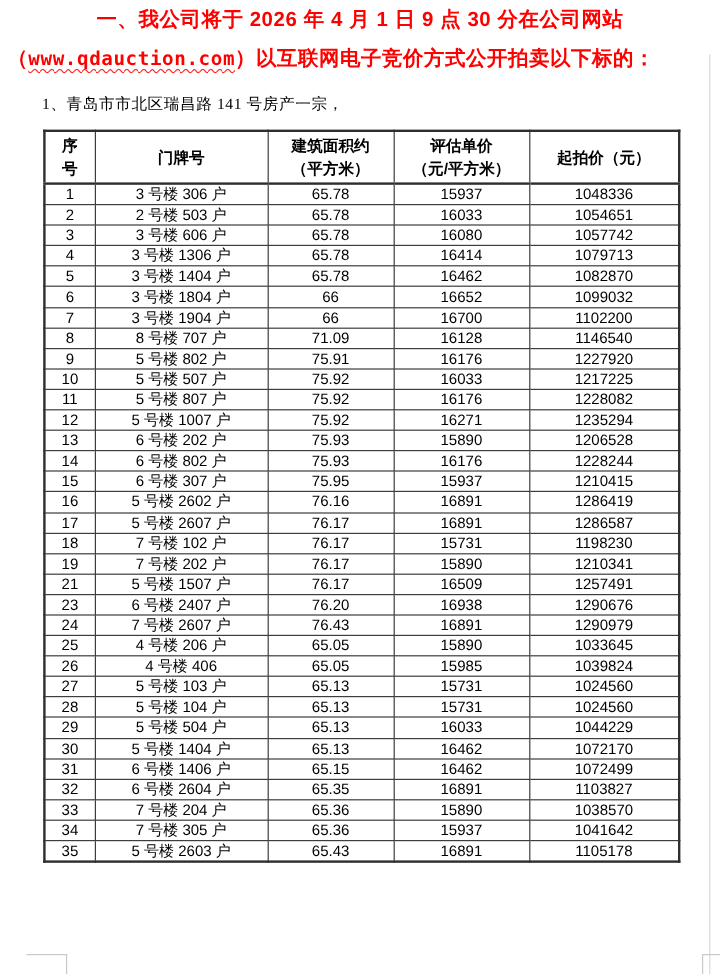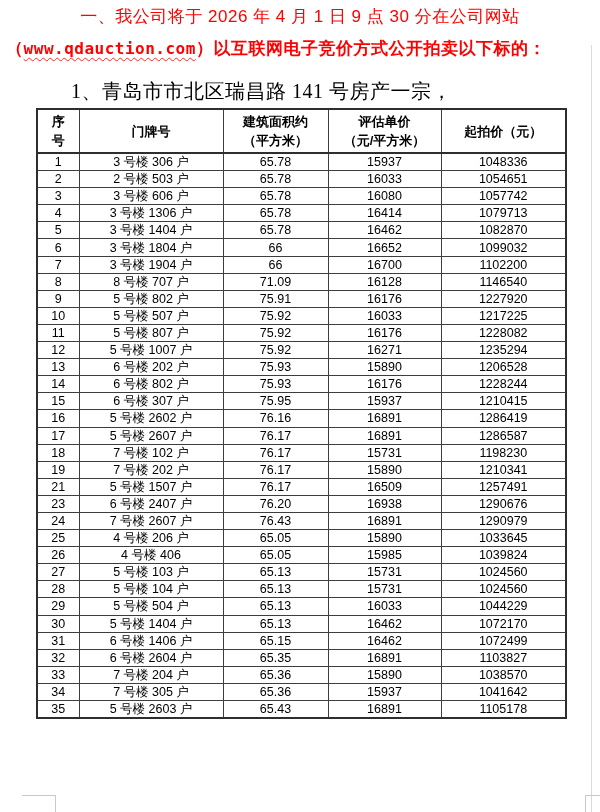--- a/index.html
+++ b/index.html
@@ -3,41 +3,41 @@
 <meta charset="utf-8">
 <style>
   html,body { margin:0; padding:0; }
   body {
     width:600px; height:812px; background:#ffffff; position:relative;
     overflow:hidden; font-family:"Liberation Sans","DejaVu Sans",sans-serif;
     color:#000;
   }
   .title-line1 {
     position:absolute; top:5px; left:0; width:600px; text-align:center;
-    color:#ff0000; font-weight:400; font-size:17px; line-height:24px;
+    color:#ff0000; font-weight:700; font-size:17px; line-height:24px;
     letter-spacing:0.5px;
   }
   .title-line2 {
     position:absolute; top:37px; left:0; width:552px; text-align:center;
     color:#ff0000; font-weight:700; font-size:17px; line-height:24px;
     letter-spacing:0.5px;
   }
   .url {
     font-family:"DejaVu Sans Mono","Liberation Mono",monospace;
     font-size:16px;
     text-decoration-line:underline;
     text-decoration-style:wavy;
     text-decoration-color:#ff2a2a;
     text-decoration-thickness:1px;
     text-underline-offset:3px;
   }
   .item-heading {
     position:absolute; top:78px; left:35px;
     font-family:"Liberation Serif","DejaVu Serif",serif;
-    font-size:20px; color:#000; letter-spacing:0.5px;margin-left:36px;
+    font-size:13px; color:#000; letter-spacing:0.5px;
   }
   table.auction {
     position:absolute; top:108px; left:36px;
     border-collapse:collapse; table-layout:fixed; width:529px;
     border:2px solid #2e2e2e;
   }
   table.auction th, table.auction td {
     border:1.5px solid #3d3d3d; text-align:center; vertical-align:middle;
     padding:0; overflow:hidden;
   }

